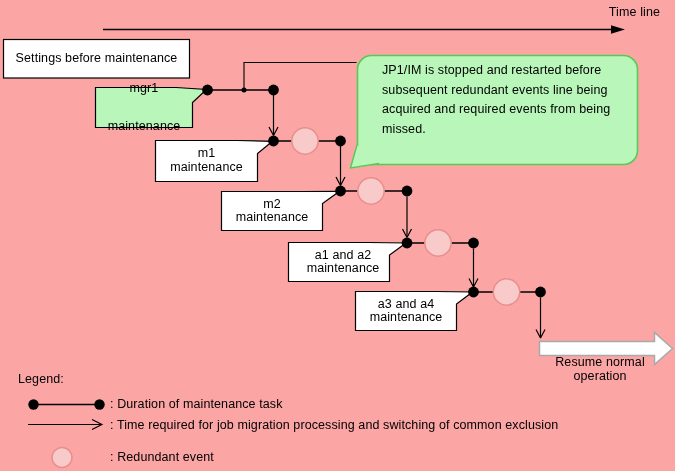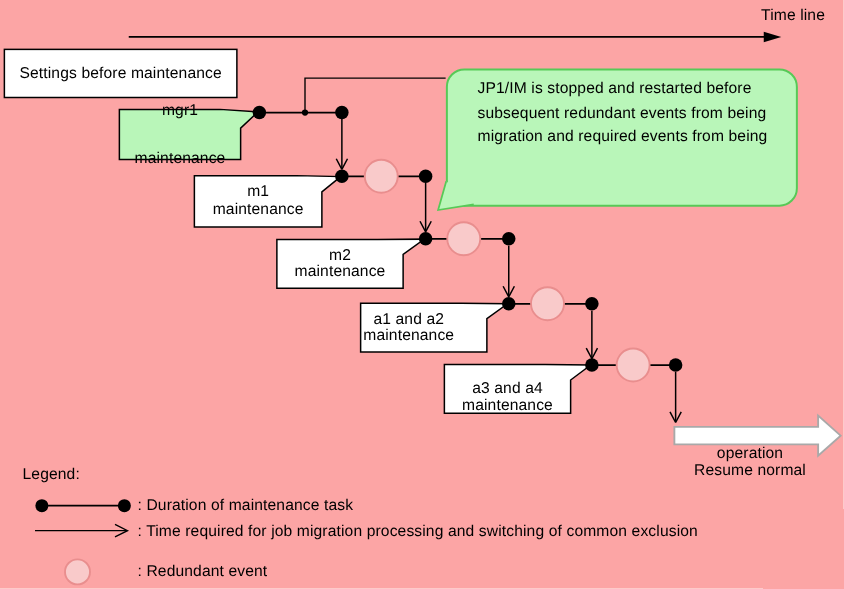--- a/index.html
+++ b/index.html
@@ -110,38 +110,39 @@
     <span>maintenance</span>
   </div>
   <div class="t boxlab" style="left:155px;top:140px;width:103px;height:41px;">
     <span>m1</span>
     <span>maintenance</span>
   </div>
   <div class="t boxlab" style="left:221px;top:191px;width:102px;height:40px;">
     <span>m2</span>
     <span>maintenance</span>
   </div>
-  <div class="t boxlab" style="left:276px;top:242px;width:102px;height:40px;">
+  <div class="t boxlab" style="left:292px;top:242px;width:102px;height:40px;">
     <span>a1 and a2</span>
     <span>maintenance</span>
   </div>
-  <div class="t boxlab" style="left:355px;top:291px;width:102px;height:40px;justify-content:flex-end;">
+  <div class="t boxlab" style="left:355px;top:291px;width:102px;height:40px;">
     <span>a3 and a4</span>
     <span>maintenance</span>
   </div>
 
   <div class="t notelines" style="left:370px;top:61px;width:265px;margin-left:12px;">
     <div>JP1/IM is stopped and restarted before</div>
-    <div>subsequent redundant events from being</div>
-    <div>migration and required events from being</div>
+    <div>subsequent redundant events line being</div>
+    <div>acquired and required events from being</div>
+    <div>missed.</div>
   </div>
 
   <div class="t" style="left:538px;top:356px;width:124px;text-align:center;line-height:13.5px;">
+    <div>Resume normal</div>
     <div>operation</div>
-    <div>Resume normal</div>
   </div>
 
   <div class="t" style="left:18px;top:373px;">Legend:</div>
   <div class="t" style="left:110px;top:398px;">: Duration of maintenance task</div>
   <div class="t wrap2" style="left:110px;top:419px;">
     <div>: Time required for job migration processing and switching of common exclusion</div>
   </div>
   <div class="t" style="left:110px;top:451px;">: Redundant event</div>
 
 </div>

